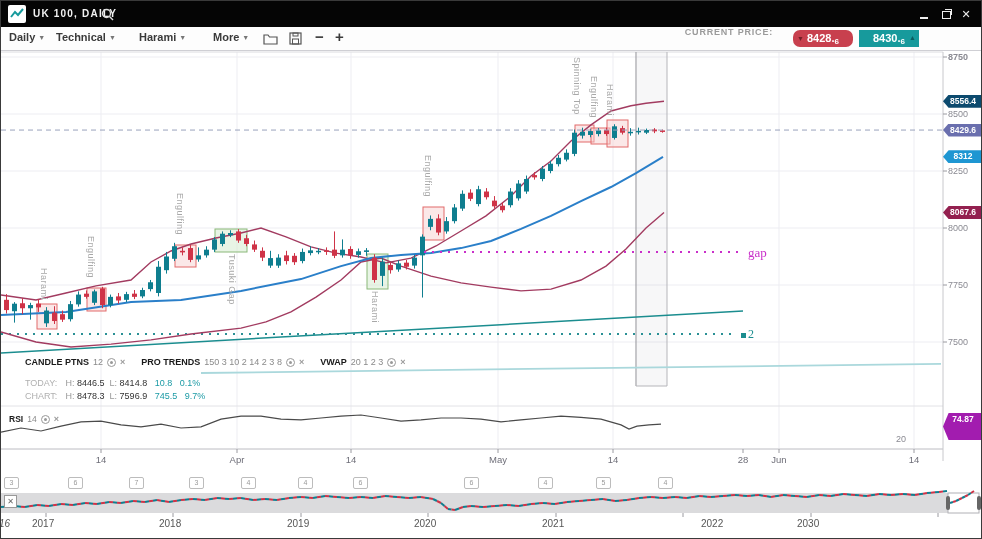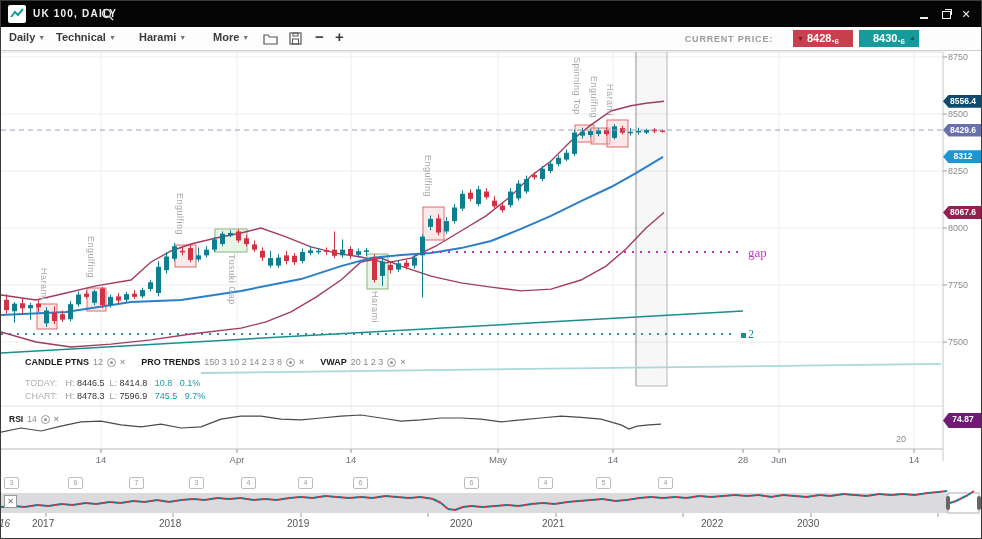--- a/index.html
+++ b/index.html
@@ -13,23 +13,23 @@
   .winctl{position:absolute;top:6px;width:14px;height:14px;color:#eee;font-size:11px;line-height:14px;text-align:center;cursor:default;}
   #min-btn{right:50px;} #restore-btn{right:28px;} #close-btn{right:8px;}
   #min-bar{position:absolute;left:3px;top:10px;width:8px;height:2px;background:#eee;}
   #restore-sq{position:absolute;left:3px;top:4px;width:7px;height:6px;border:1px solid #eee;}
   #restore-sq2{position:absolute;left:6px;top:2px;width:6px;height:5px;border:1px solid #eee;border-bottom:none;border-left:none;}
   
   #toolbar{position:absolute;left:0;top:26px;width:100%;height:23px;background:#fdfdfd;border-bottom:1px solid #cfcfd4;}
   .menu{position:absolute;top:4px;font-size:11px;font-weight:bold;color:#3a3a3a;}
   .caret{font-size:7px;color:#777;margin-left:3px;vertical-align:1px;}
   .tbicon{position:absolute;top:4px;color:#444;}
-  #cp-label{position:absolute;top:7px;right:208px;font-size:9px;letter-spacing:.8px;color:#9a9a9a;font-weight:bold;}
+  #cp-label{position:absolute;top:0;right:208px;font-size:9px;letter-spacing:.8px;color:#9a9a9a;font-weight:bold;}
   .pricebox{position:absolute;top:3px;height:17px;width:60px;color:#fff;font-size:11px;font-weight:bold;text-align:center;line-height:17px;}
-  #sellbox{right:128px;background:#c8404e;}
+  #sellbox{right:128px;background:#c8404e;border-radius:7px;}
   #buybox{right:62px;background:#179a9c;}
   .frac{font-size:8px;vertical-align:-2px;}
   .pb-arrow{font-size:7px;}
   #sell-arrow{position:absolute;left:4px;top:0;color:#741d26;}
   #buy-arrow{position:absolute;right:3px;top:-1px;color:#0b5f61;}
   
   #chart-svg{position:absolute;left:0;top:0;}
   
   .ytick{position:absolute;left:947px;font-size:9px;color:#8a8a92;}
   .xtick{position:absolute;width:30px;text-align:center;font-size:9.5px;color:#6e6e78;top:453px;}
@@ -46,21 +46,21 @@
   .stats{position:absolute;left:24px;font-size:9px;color:#999;}
   .stats b{color:#333;font-weight:normal;}
   .stats .lab{color:#b0b0b0;display:inline-block;width:38px;}
   .stats .teal{color:#1b9aa5;}
   #rsi-label{position:absolute;left:8px;top:413px;display:flex;gap:4px;align-items:center;font-size:8.5px;color:#8a8a8a;}
   #rsi-label .ind-name{font-size:8.5px;}
   #gap-label{position:absolute;left:747px;top:244px;font-family:"Liberation Serif",serif;font-size:13px;color:#c92fc9;}
   #lvl2-label{position:absolute;left:740px;top:326px;font-family:"Liberation Serif",serif;font-size:12px;color:#1b8d8f;}
   #lvl2-label i{display:inline-block;width:5px;height:5px;background:#1b8d8f;margin-right:2px;}
   #nav-close{position:absolute;left:3px;top:494px;width:11px;height:11px;background:#fff;border:1px solid #999;font-size:8px;line-height:11px;text-align:center;color:#666;}
-  #rsi-tag{position:absolute;left:942px;top:412px;width:40px;height:15px;background:#701a75;color:#fff;font-size:8.5px;font-weight:bold;text-align:center;line-height:13px;clip-path:polygon(0 50%,14% 0,100% 0,100% 100%,14% 100%);}
+  #rsi-tag{position:absolute;left:942px;top:412px;width:40px;height:27px;background:#a21caf;color:#fff;font-size:8.5px;font-weight:bold;text-align:center;line-height:13px;clip-path:polygon(0 50%,14% 0,100% 0,100% 100%,14% 100%);}
   #rsi-low{position:absolute;left:895px;top:433px;font-size:9px;color:#8a8a92;}
 </style>
 </head>
 <body>
 
 <div id="app">
 
   <svg id="chart-svg" width="982" height="539">
       <line x1="0" y1="56" x2="942" y2="56" stroke="#ededf2" stroke-width="1"></line>
       <line x1="0" y1="113" x2="942" y2="113" stroke="#ededf2" stroke-width="1"></line>
@@ -635,21 +635,21 @@
     <span class="xicon">×</span>
   </div>
   <div id="rsi-tag">74.87</div>
   <div id="rsi-low">20</div>
 
   <div id="gap-label">gap</div>
   <div id="lvl2-label"><i></i><span>2</span></div>
 
   <div id="nav-close">✕</div>
 
-<div class="ytick" style="top: 51px;">8750</div>
+<div class="ytick" style="top: 51px; font-weight: bold;">8750</div>
     <div class="ytick" style="top: 108px;">8500</div>
     <div class="ytick" style="top: 165px;">8250</div>
     <div class="ytick" style="top: 222px;">8000</div>
     <div class="ytick" style="top: 279px;">7750</div>
     <div class="ytick" style="top: 336px;">7500</div>
     <div class="xtick" style="left: 85px;">14</div>
     <div class="xtick" style="left: 221px;">Apr</div>
     <div class="xtick" style="left: 335px;">14</div>
     <div class="xtick" style="left: 482px;">May</div>
     <div class="xtick" style="left: 597px;">14</div>
@@ -677,18 +677,18 @@
     <div class="badge" style="left: 297px;">4</div>
     <div class="badge" style="left: 352px;">6</div>
     <div class="badge" style="left: 463px;">6</div>
     <div class="badge" style="left: 537px;">4</div>
     <div class="badge" style="left: 595px;">5</div>
     <div class="badge" style="left: 657px;">4</div>
     <div class="year" style="left: -2px; font-style: italic;">16</div>
     <div class="year" style="left: 31px;">2017</div>
     <div class="year" style="left: 158px;">2018</div>
     <div class="year" style="left: 286px;">2019</div>
-    <div class="year" style="left: 413px; margin-left: 36px;">2020</div>
+    <div class="year" style="left: 413px;">2020</div>
     <div class="year" style="left: 541px;">2021</div>
     <div class="year" style="left: 700px;">2022</div>
     <div class="year" style="left: 796px;">2030</div>
     <div class="year" style="left: 889px; margin-top: 27px;">2024</div>
   </div>
 
 </body></html>

